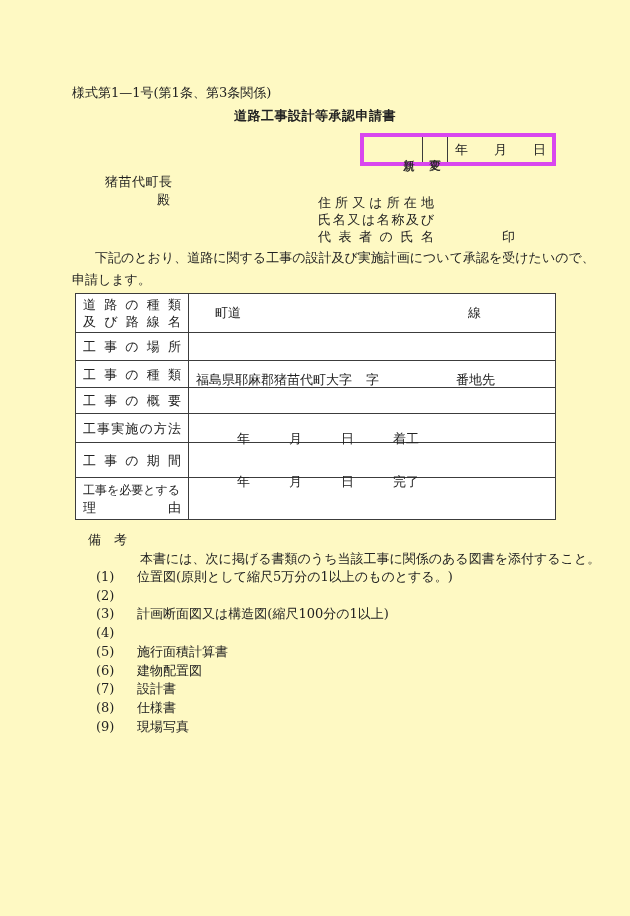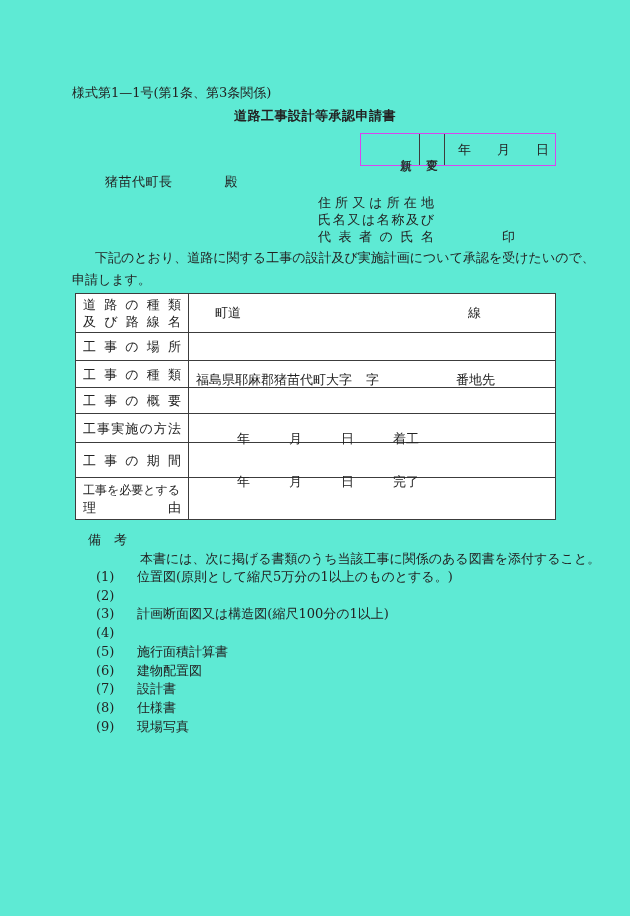--- a/index.html
+++ b/index.html
@@ -1,49 +1,49 @@
 <!DOCTYPE html>
 <html><head>
 <meta charset="utf-8">
 <style>
   html,body{margin:0;padding:0;background:#e8e8e8;}
   .page{
     position:relative;
     width:630px;height:916px;
     margin:0 auto;
-    background:#5eead4;
+    background:#fef9c3;
     font-family:"DejaVu Serif","Liberation Serif",serif;
     color:#232323;
     font-size:13px;
     overflow:hidden;
   }
   .abs{position:absolute;}
   .nowrap{white-space:nowrap;}
 
   
   .form-number{left:72px;top:84px;}
   .doc-title{left:0;width:630px;top:107px;text-align:center;letter-spacing:0.5px;font-weight:bold;}
 
   
   .status-box{
     left:360px;top:133px;width:196px;height:33px;
-    border:1px solid #d946ef;display:flex;box-sizing:border-box;padding-left:32px;
+    border:4px solid #d946ef;display:flex;box-sizing:border-box;padding-left:32px;
   }
   .sb-cell{
     border-right:1px solid #3c3c3c;
     display:flex;align-items:center;justify-content:center;
     box-sizing:border-box;font-size:12px;
   }
   .sb-new{width:27px;}
   .sb-change{width:25px;}
   .sb-date{flex:1;border-right:none;justify-content:flex-end;padding-right:6px;font-size:13px;}
   .vert{writing-mode:vertical-rl;text-orientation:upright;line-height:1;letter-spacing:1px;}
 
   
-  .addressee{left:105px;top:173px;display:flex;letter-spacing:0.5px;}
+  .addressee{left:105px;top:173px;display:flex;letter-spacing:0.5px;flex-direction:column;}
   .addressee .honorific{margin-left:52px;}
 
   
   .applicant{left:318px;top:194px;width:116px;line-height:17.2px;}
   .seal{left:502px;top:228px;}
 
   
   .decl-line1{left:95px;top:249px;}
   .decl-line2{left:72px;top:271px;}
 

